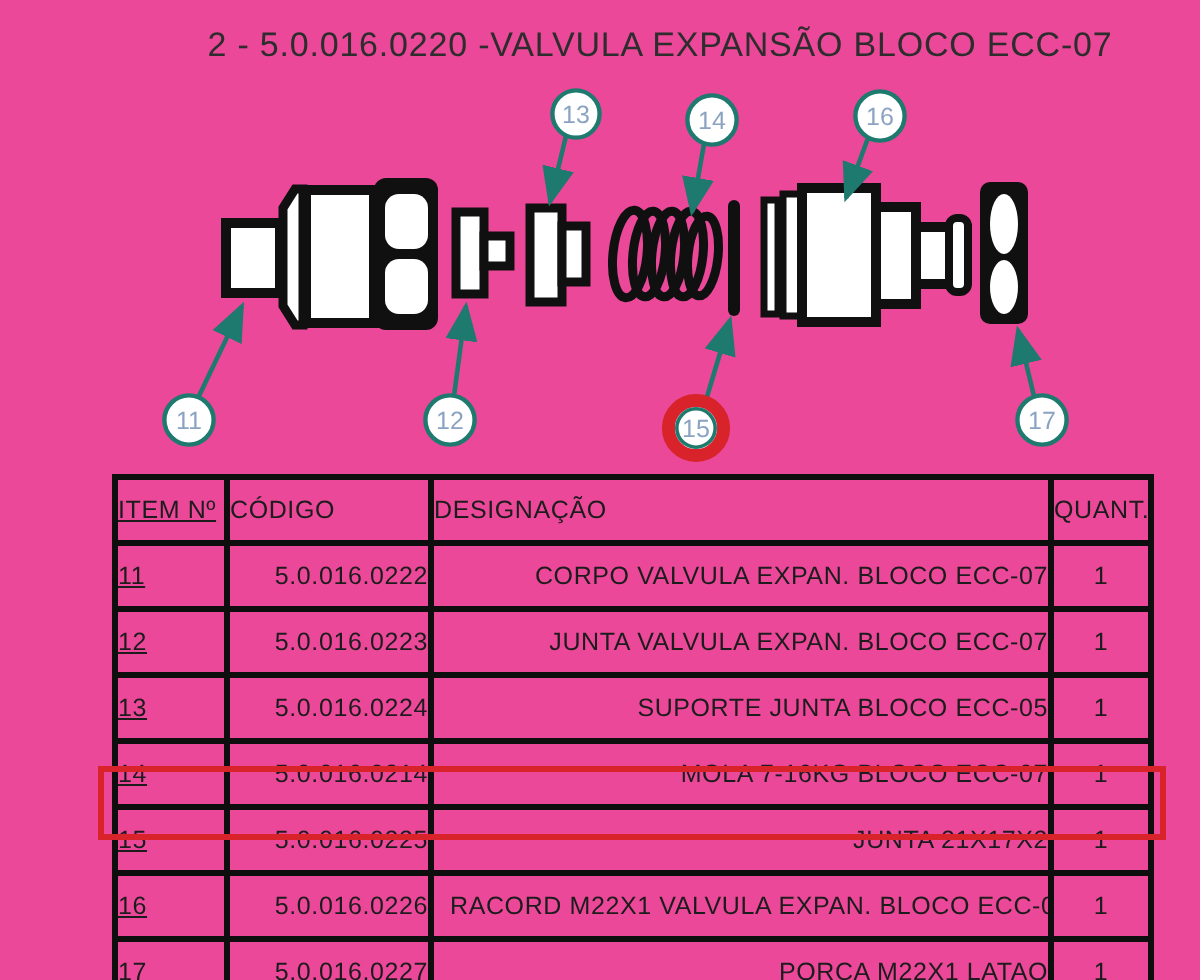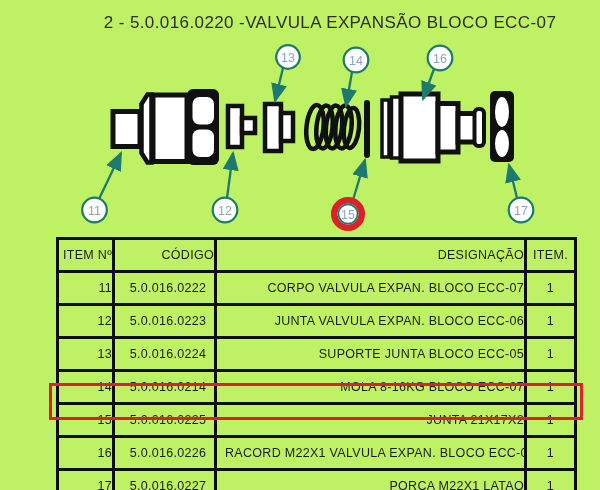--- a/index.html
+++ b/index.html
@@ -1,37 +1,37 @@
 <!DOCTYPE html>
 <html><head>
 <meta charset="utf-8">
 <style>
   html,body{margin:0;padding:0;background:#fff;}
   .page{
-    position:relative;width:600px;height:490px;background:#bef264;
+    position:relative;width:600px;height:490px;background:#ec4899;
     font-family:"Liberation Sans",sans-serif;overflow:hidden;
   }
   .title{
     position:absolute;top:13px;left:60px;width:540px;text-align:center;
     font-size:17px;letter-spacing:.4px;color:#2d2d2d;white-space:nowrap;
   }
   .diagram-svg{position:absolute;top:0;left:0;}
   .parts-table{
     position:absolute;top:237px;left:56px;border-collapse:collapse;
     table-layout:fixed;width:521px;font-size:12.5px;color:#1c1c1c;
   }
   .parts-table td,.parts-table th{
     border:3px solid #0e0e0e;height:30px;padding:0;font-weight:normal;
     letter-spacing:.3px;overflow:hidden;white-space:nowrap;
   }
-  .parts-table .c0{width:53px;text-align:right;}
-  .parts-table .c1{width:99px;text-align:center;padding-left:7px;}
+  .parts-table .c0{width:53px;text-align:left;text-decoration:underline;}
+  .parts-table .c1{width:99px;text-align:right;padding-left:7px;}
   .parts-table .c2{width:307px;text-align:right;padding-left:8px;}
   .parts-table .c3{width:47px;text-align:center;}
-  .parts-table thead .c1,.parts-table thead .c2{text-align:right;padding-left:0;margin-top:48px;}
+  .parts-table thead .c1,.parts-table thead .c2{text-align:left;padding-left:0;margin-top:48px;}
   .row-highlight{
     position:absolute;left:49px;top:383px;width:528px;height:31px;
     border:3px solid #d8232a;pointer-events:none;
   }
   .callout-num{font-family:"Liberation Sans",sans-serif;font-size:12.5px;fill:#8ba3c2;}
 </style>
 </head>
 <body>
 
 <div class="page">
@@ -129,46 +129,46 @@
       <text class="callout-num" x="521" y="214.5" text-anchor="middle">17</text>
     </g>
   </svg>
 
   <table class="parts-table">
     <thead>
       <tr>
         <th class="c0">ITEM Nº</th>
         <th class="c1">CÓDIGO</th>
         <th class="c2">DESIGNAÇÃO</th>
-        <th class="c3">ITEM.</th>
+        <th class="c3">QUANT.</th>
       </tr>
     </thead>
     <tbody>
         <tr>
           <td class="c0">11</td>
           <td class="c1">5.0.016.0222</td>
           <td class="c2">CORPO VALVULA EXPAN. BLOCO ECC-07</td>
           <td class="c3">1</td>
         </tr>
         <tr>
           <td class="c0">12</td>
           <td class="c1">5.0.016.0223</td>
-          <td class="c2">JUNTA VALVULA EXPAN. BLOCO ECC-06</td>
+          <td class="c2">JUNTA VALVULA EXPAN. BLOCO ECC-07</td>
           <td class="c3">1</td>
         </tr>
         <tr>
           <td class="c0">13</td>
           <td class="c1">5.0.016.0224</td>
           <td class="c2">SUPORTE JUNTA BLOCO ECC-05</td>
           <td class="c3">1</td>
         </tr>
         <tr>
           <td class="c0">14</td>
           <td class="c1">5.0.016.0214</td>
-          <td class="c2">MOLA 8-16KG BLOCO ECC-07</td>
+          <td class="c2">MOLA 7-16KG BLOCO ECC-07</td>
           <td class="c3">1</td>
         </tr>
         <tr>
           <td class="c0">15</td>
           <td class="c1">5.0.016.0225</td>
           <td class="c2">JUNTA 21X17X2</td>
           <td class="c3">1</td>
         </tr>
         <tr>
           <td class="c0">16</td>

